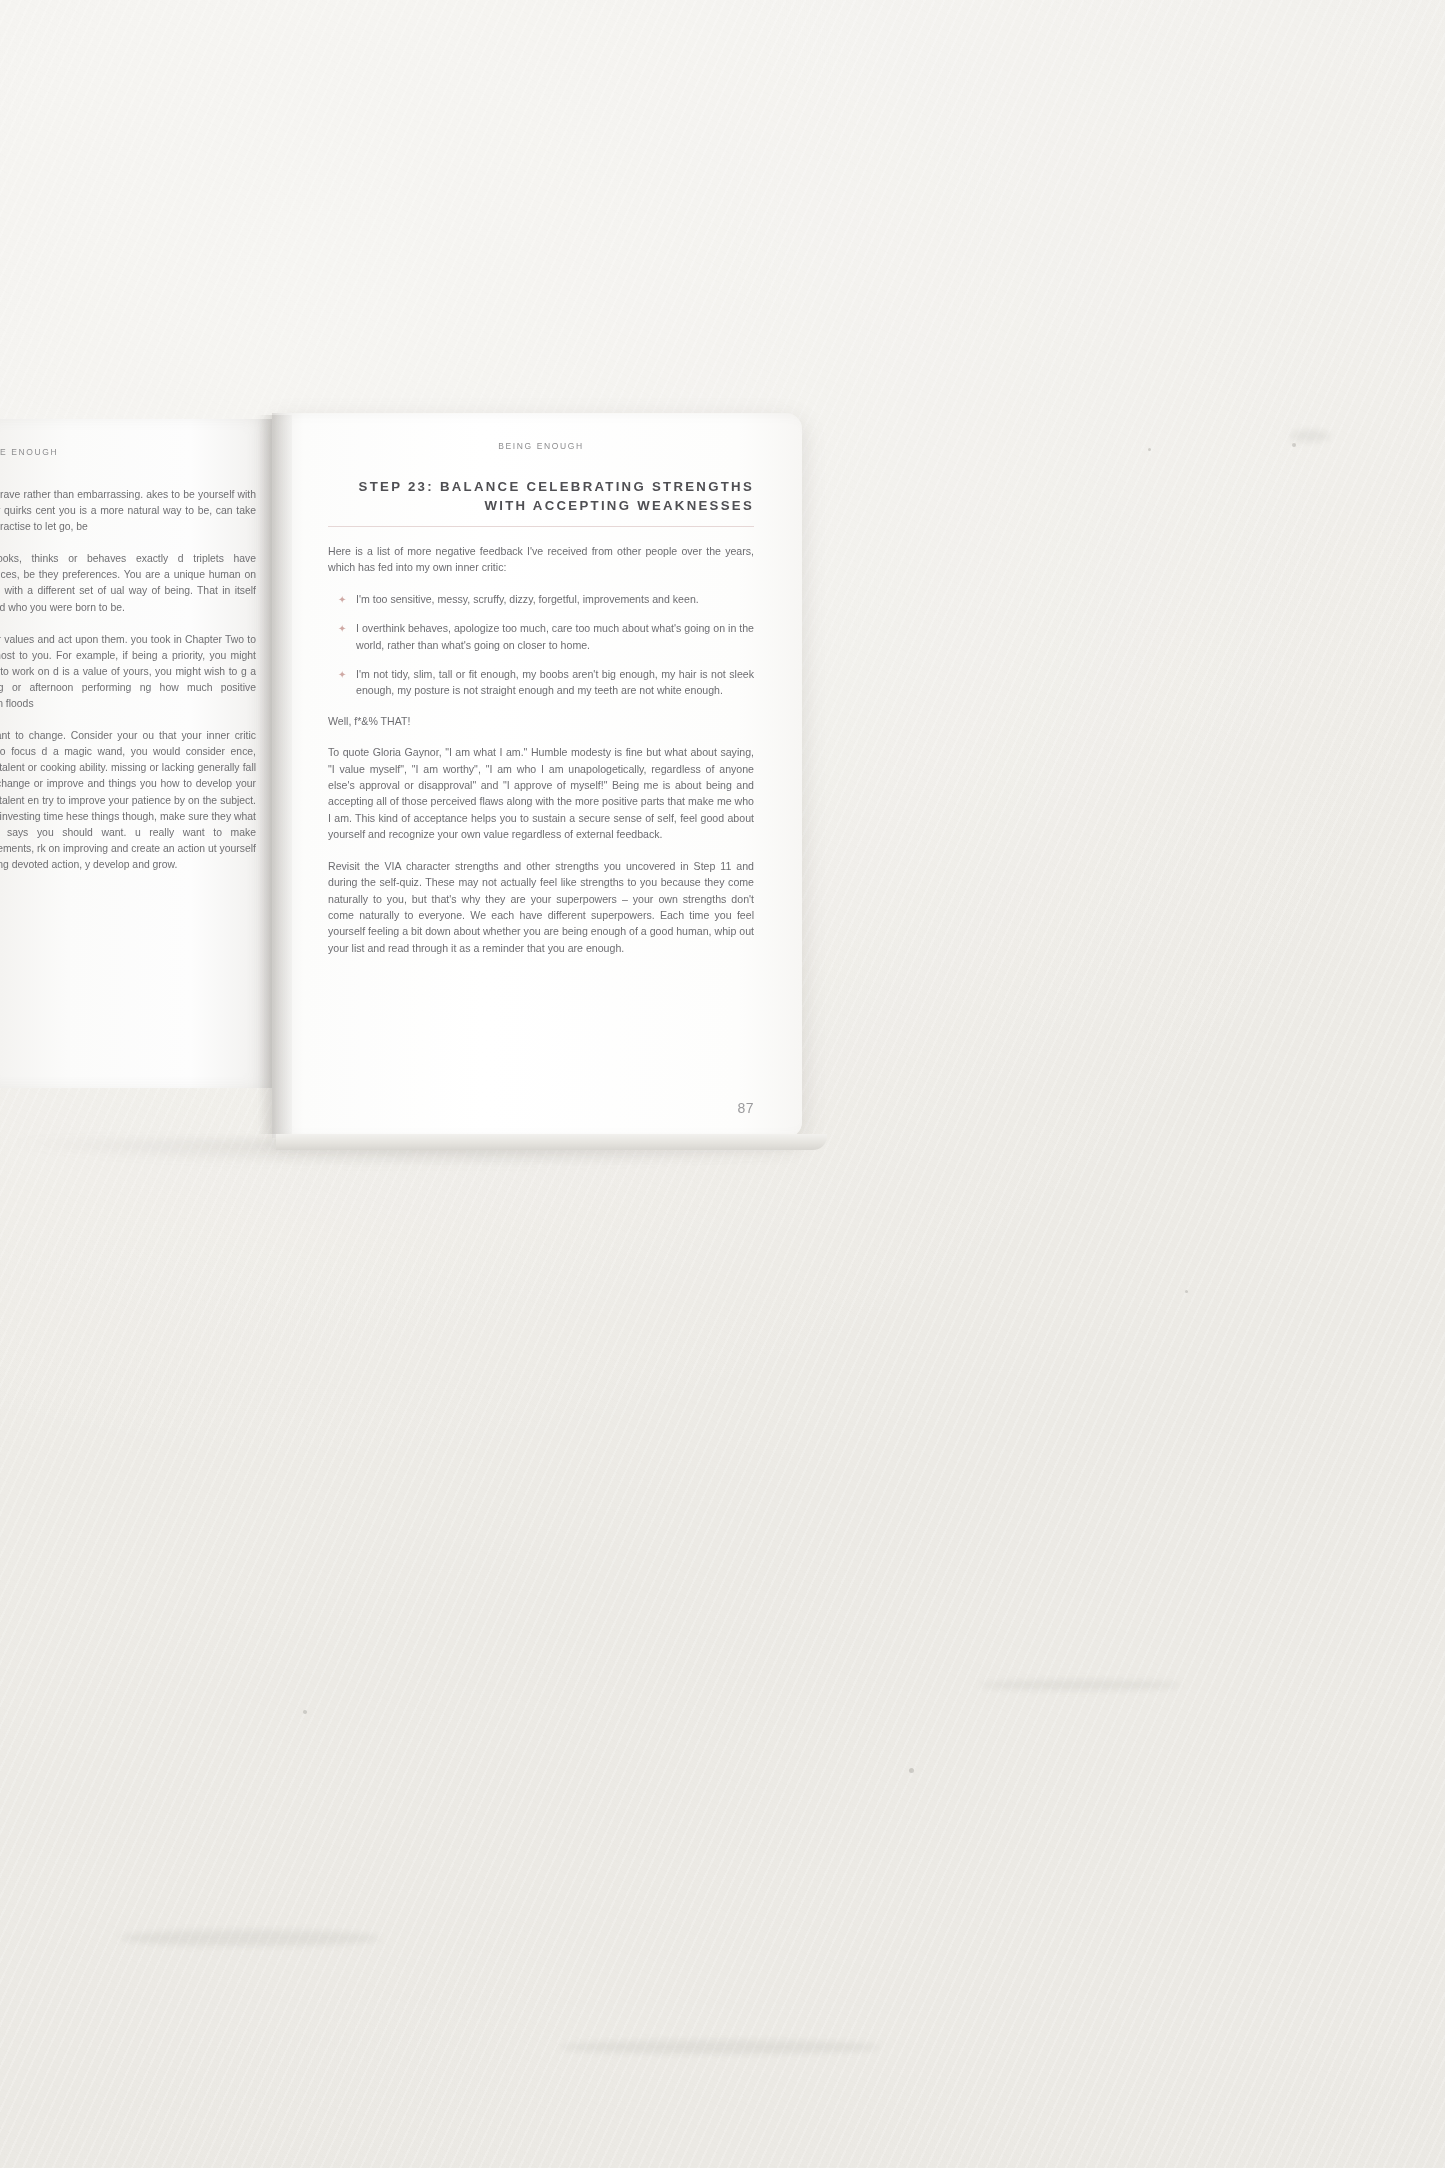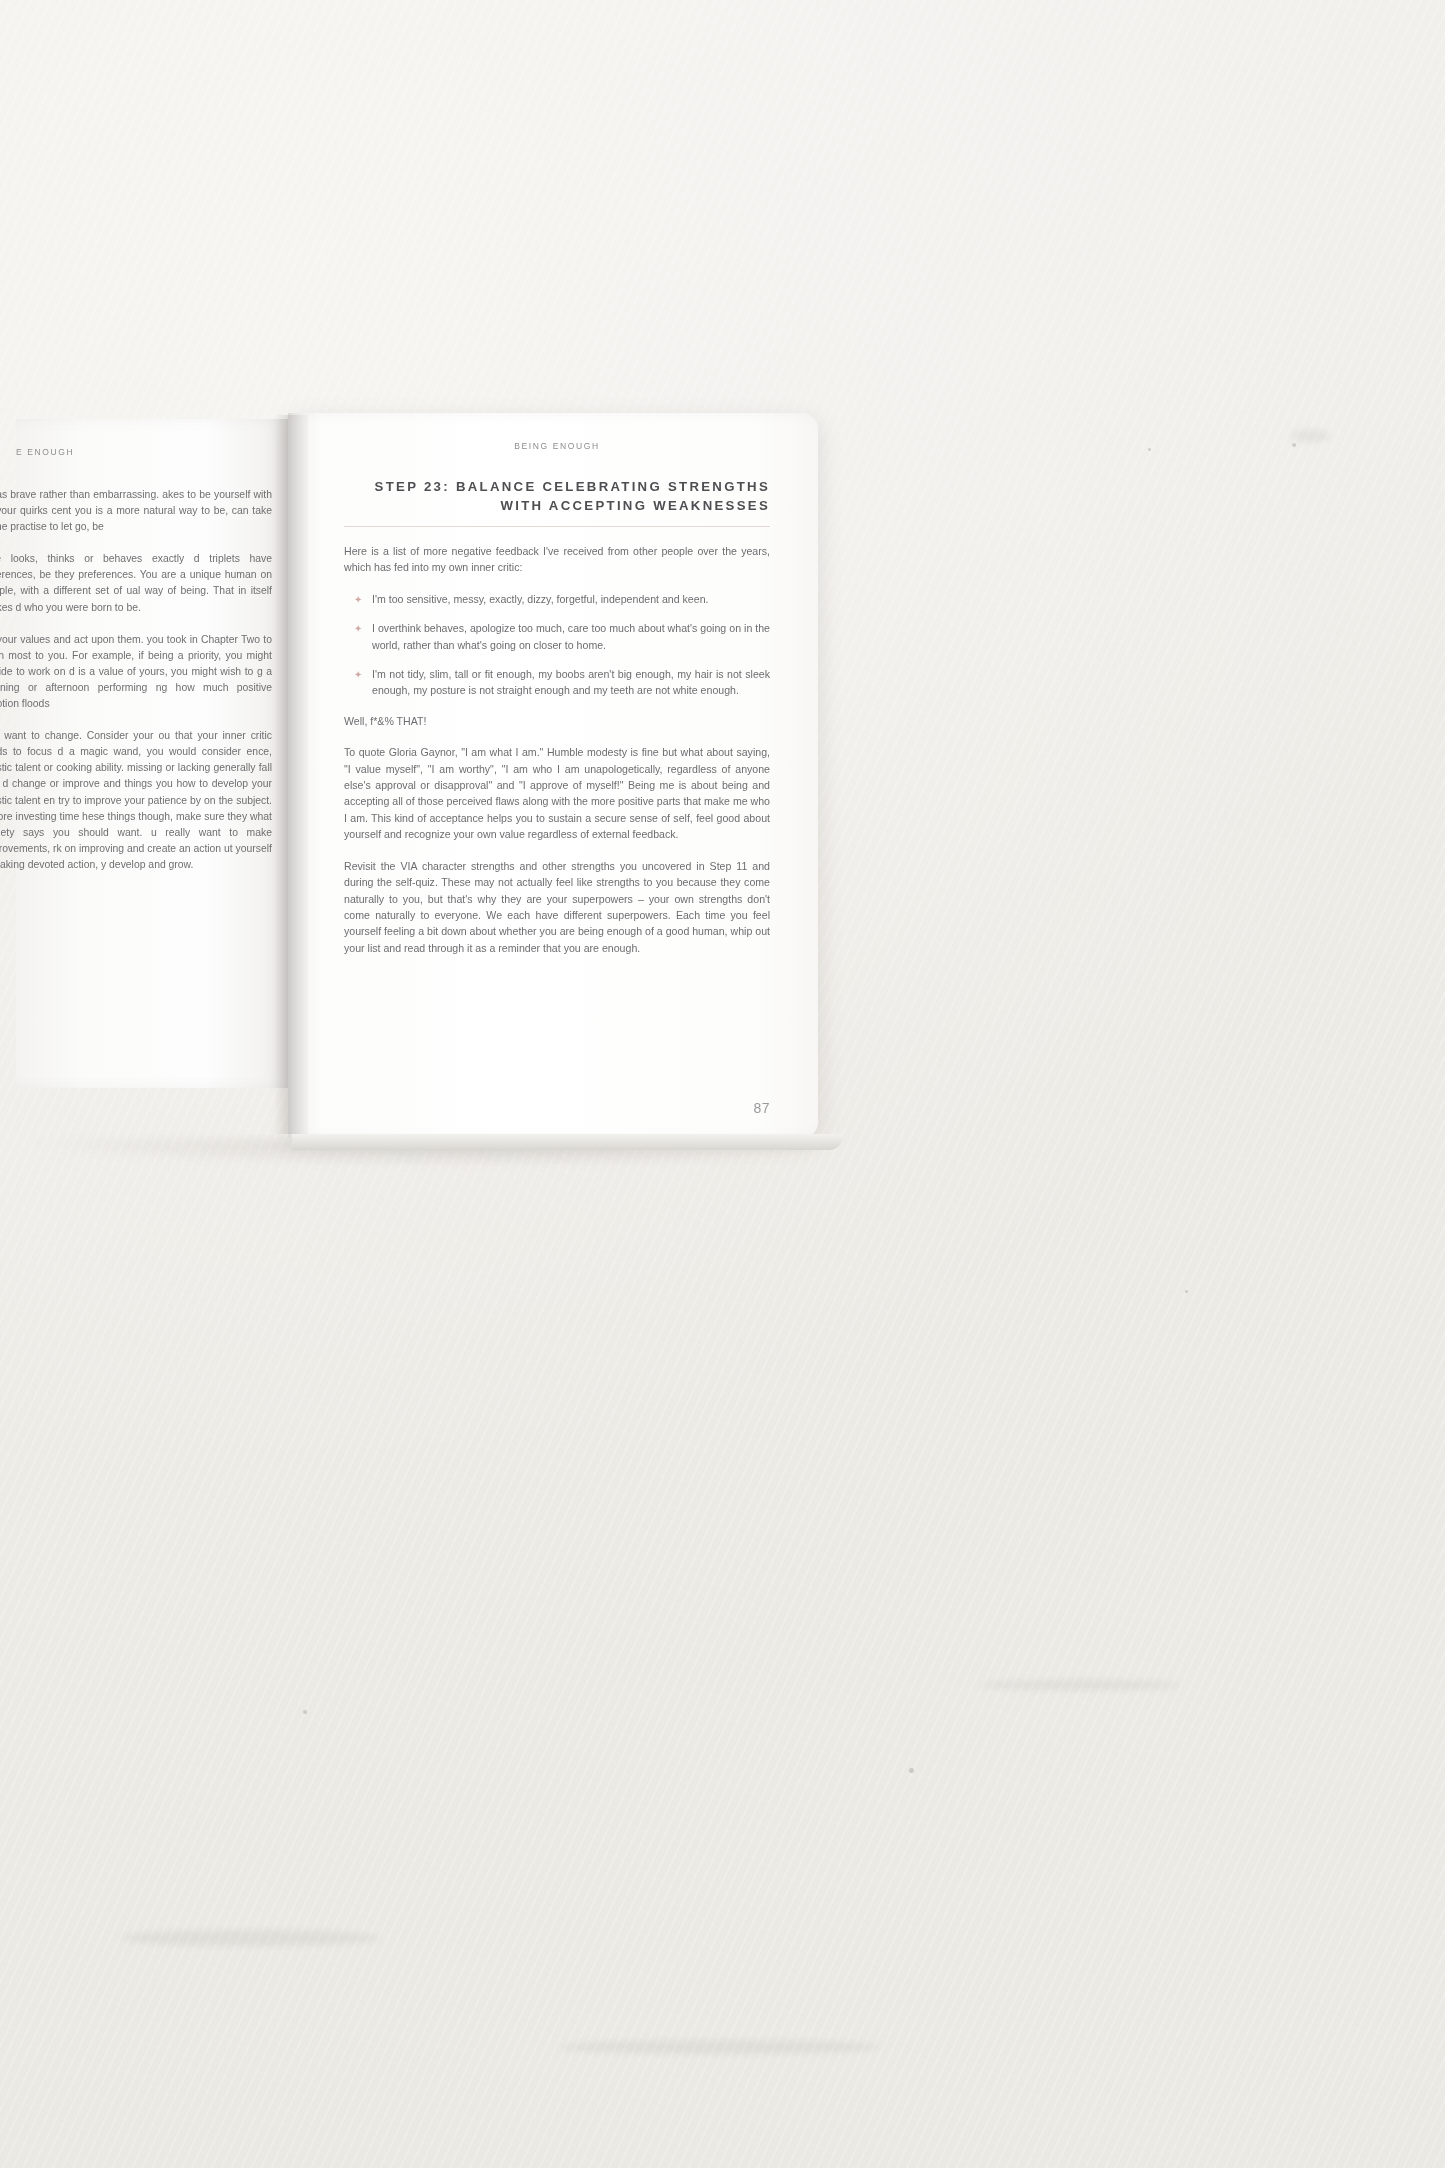--- a/index.html
+++ b/index.html
@@ -42,21 +42,21 @@
   .scuff {
     position: absolute;
     background: rgba(150,145,138,0.13);
     border-radius: 50%;
     filter: blur(3px);
   }
 
   
   .book {
     position: absolute;
-    left: 16px;
+    left: 0;
     top: 405px;
     width: 805px;
     height: 745px;
     padding-left: 28px;
   }
 
   .page {
     position: absolute;
     top: 0;
     bottom: 0;
@@ -249,21 +249,21 @@
       <div class="running-head">BEING ENOUGH</div>
 
       <h2 class="chapter-title">STEP 23: BALANCE CELEBRATING STRENGTHS WITH ACCEPTING WEAKNESSES</h2>
       <div class="rule"></div>
 
       <p class="body-para">Here is a list of more negative feedback I've received from other people over the years, which has fed into my own inner critic:</p>
 
       <ul class="bullets">
         <li>
           <span class="bullet-mark">✦</span>
-          <span>I'm too sensitive, messy, exactly, dizzy, forgetful, independent and keen.</span>
+          <span>I'm too sensitive, messy, scruffy, dizzy, forgetful, improvements and keen.</span>
         </li>
         <li>
           <span class="bullet-mark">✦</span>
           <span>I overthink behaves, apologize too much, care too much about what's going on in the world, rather than what's going on closer to home.</span>
         </li>
         <li>
           <span class="bullet-mark">✦</span>
           <span>I'm not tidy, slim, tall or fit enough, my boobs aren't big enough, my hair is not sleek enough, my posture is not straight enough and my teeth are not white enough.</span>
         </li>
       </ul>

